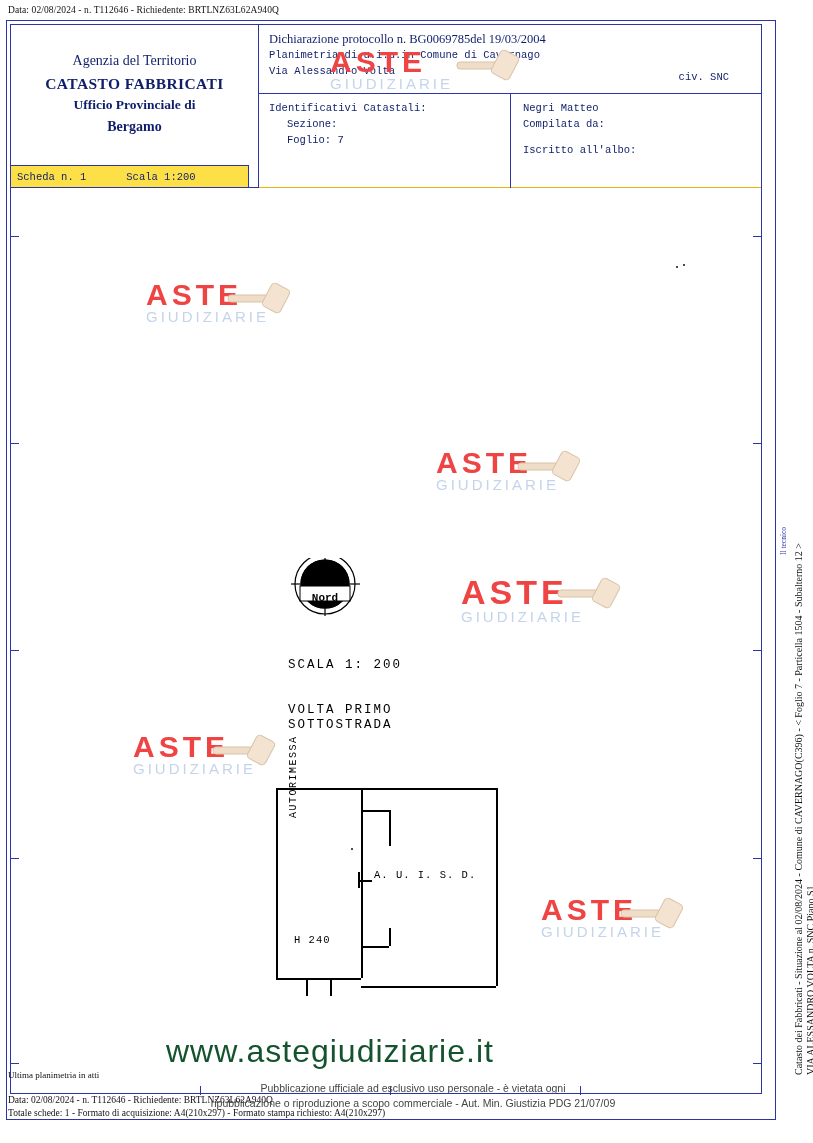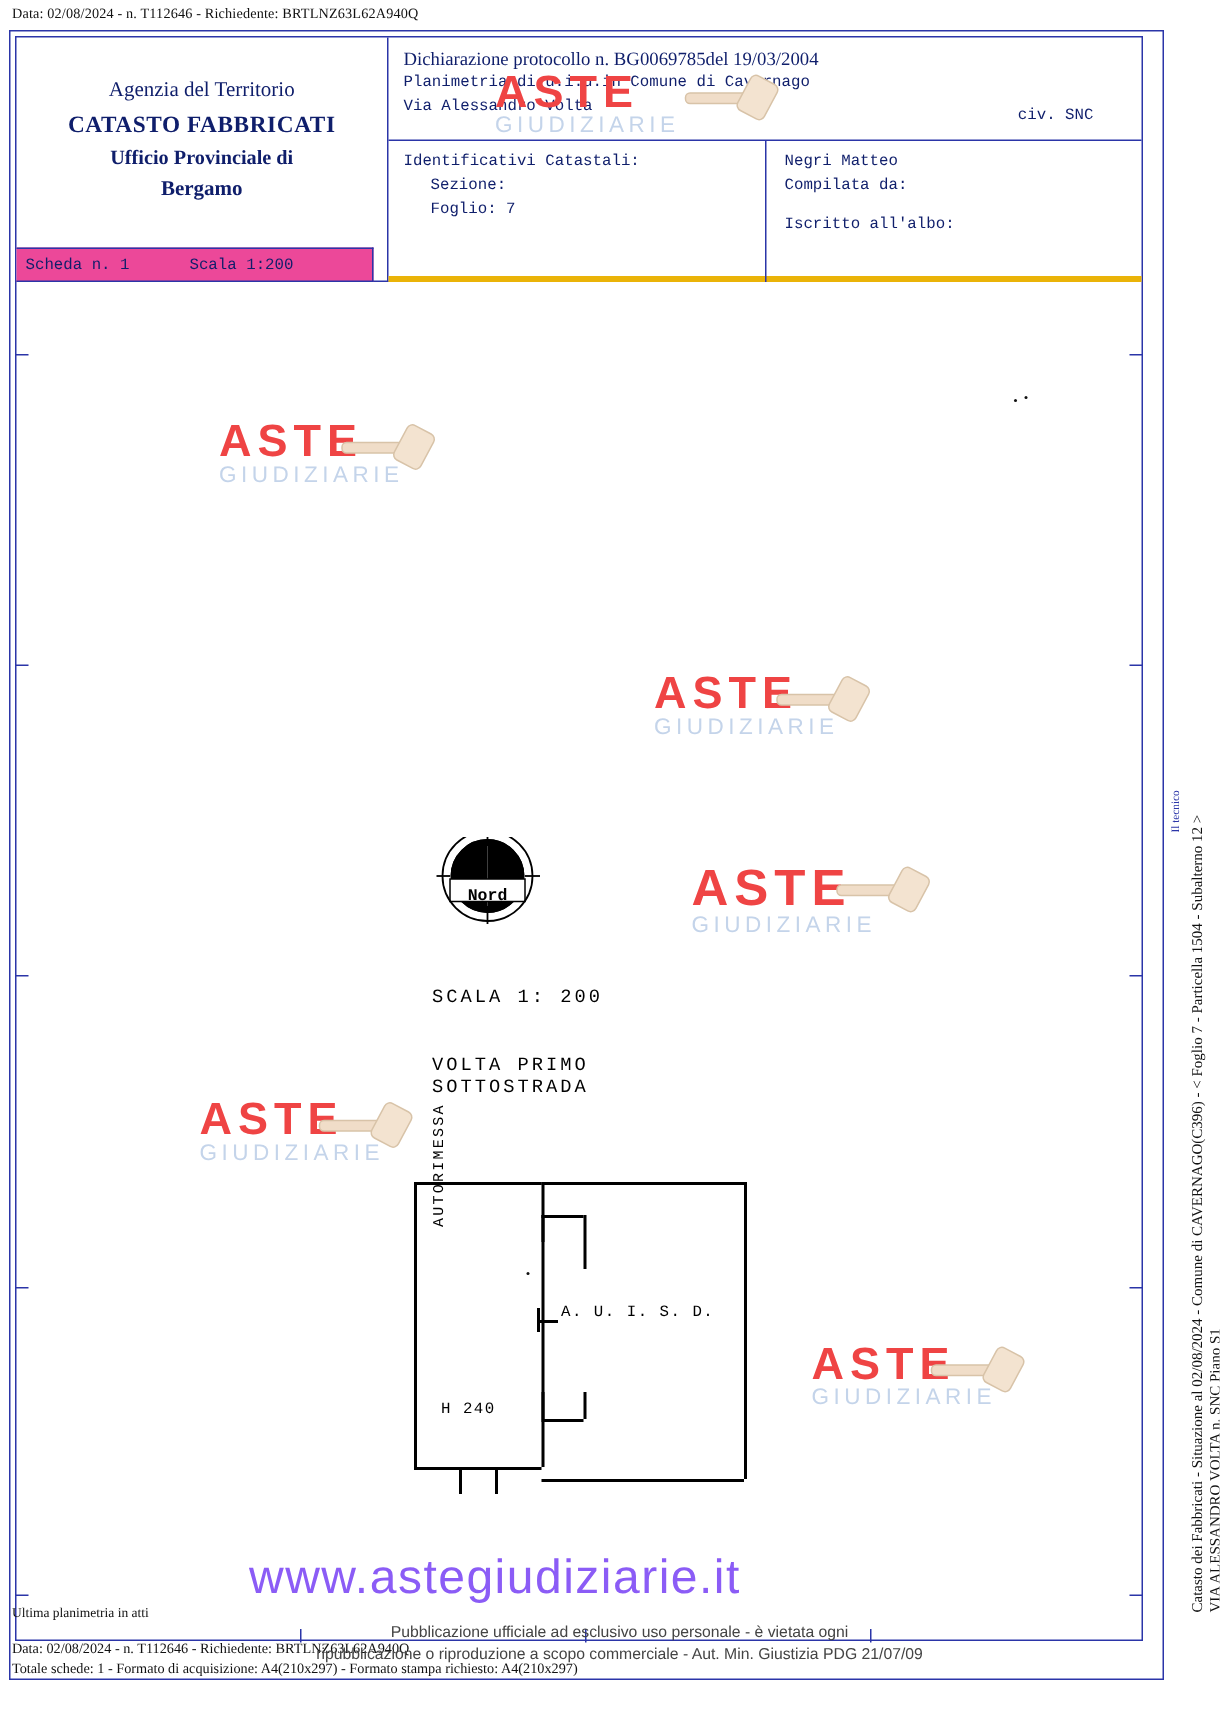--- a/index.html
+++ b/index.html
@@ -52,33 +52,33 @@
   }
   .hdr-left .l1{font-size:14px;font-weight:normal;margin-top:28px;}
   .hdr-left .l2{font-size:15.5px;font-weight:bold;letter-spacing:0.4px;margin-top:6px;}
   .hdr-left .l3{font-size:13.5px;font-weight:bold;margin-top:4px;}
   .hdr-left .l4{font-size:14px;font-weight:bold;margin-top:6px;}
 
   .scheda{
     position:absolute;left:0;top:140px;width:238px;height:23px;
     border:1px solid #2b35a8;border-left:none;
     box-sizing:border-box;
-    background:#ec4899;
+    background:#fde047;
     font-family:"Liberation Mono",monospace;
     font-size:10.5px;
     color:#0f1e6b;
     display:flex;align-items:center;
   }
   .scheda span.a{margin-left:6px;}
   .scheda span.b{margin-left:40px;}
 
   .hdr-right{
     position:absolute;left:248px;top:0;width:502px;height:163px;
     box-sizing:border-box;
-    border-bottom:4px solid #eab308;
+    border-bottom:1px solid #eab308;
   }
   .hdr-top-row{
     position:absolute;left:0;top:0;width:502px;height:69px;
     border-bottom:1px solid #2b35a8;box-sizing:border-box;
     font-family:"Liberation Mono",monospace;
     font-size:10.5px;color:#0f1e6b;
     padding:6px 0 0 10px;
     line-height:16px;
   }
   .hdr-top-row .prot{font-family:"Liberation Serif",serif;font-size:12.5px;}
@@ -163,21 +163,21 @@
   .wm .g{font-size:15px;letter-spacing:3px;color:#c4d4ea;margin-top:-4px;}
   .wm.big .a{font-size:34px;}
   .gavel{
     position:absolute;
     width:74px;height:34px;
     pointer-events:none;
   }
   .wm-url{
     position:absolute;left:160px;top:1020px;
     font-family:"Liberation Sans",sans-serif;
-    font-size:32px;color:#8b5cf6;letter-spacing:1px;
+    font-size:32px;color:#14532d;letter-spacing:1px;
     white-space:nowrap;
   }
 
   
   .vert{
     position:absolute;
     font-family:"Liberation Serif",serif;
     font-size:10px;color:#111;
     white-space:nowrap;
     transform-origin:left top;

